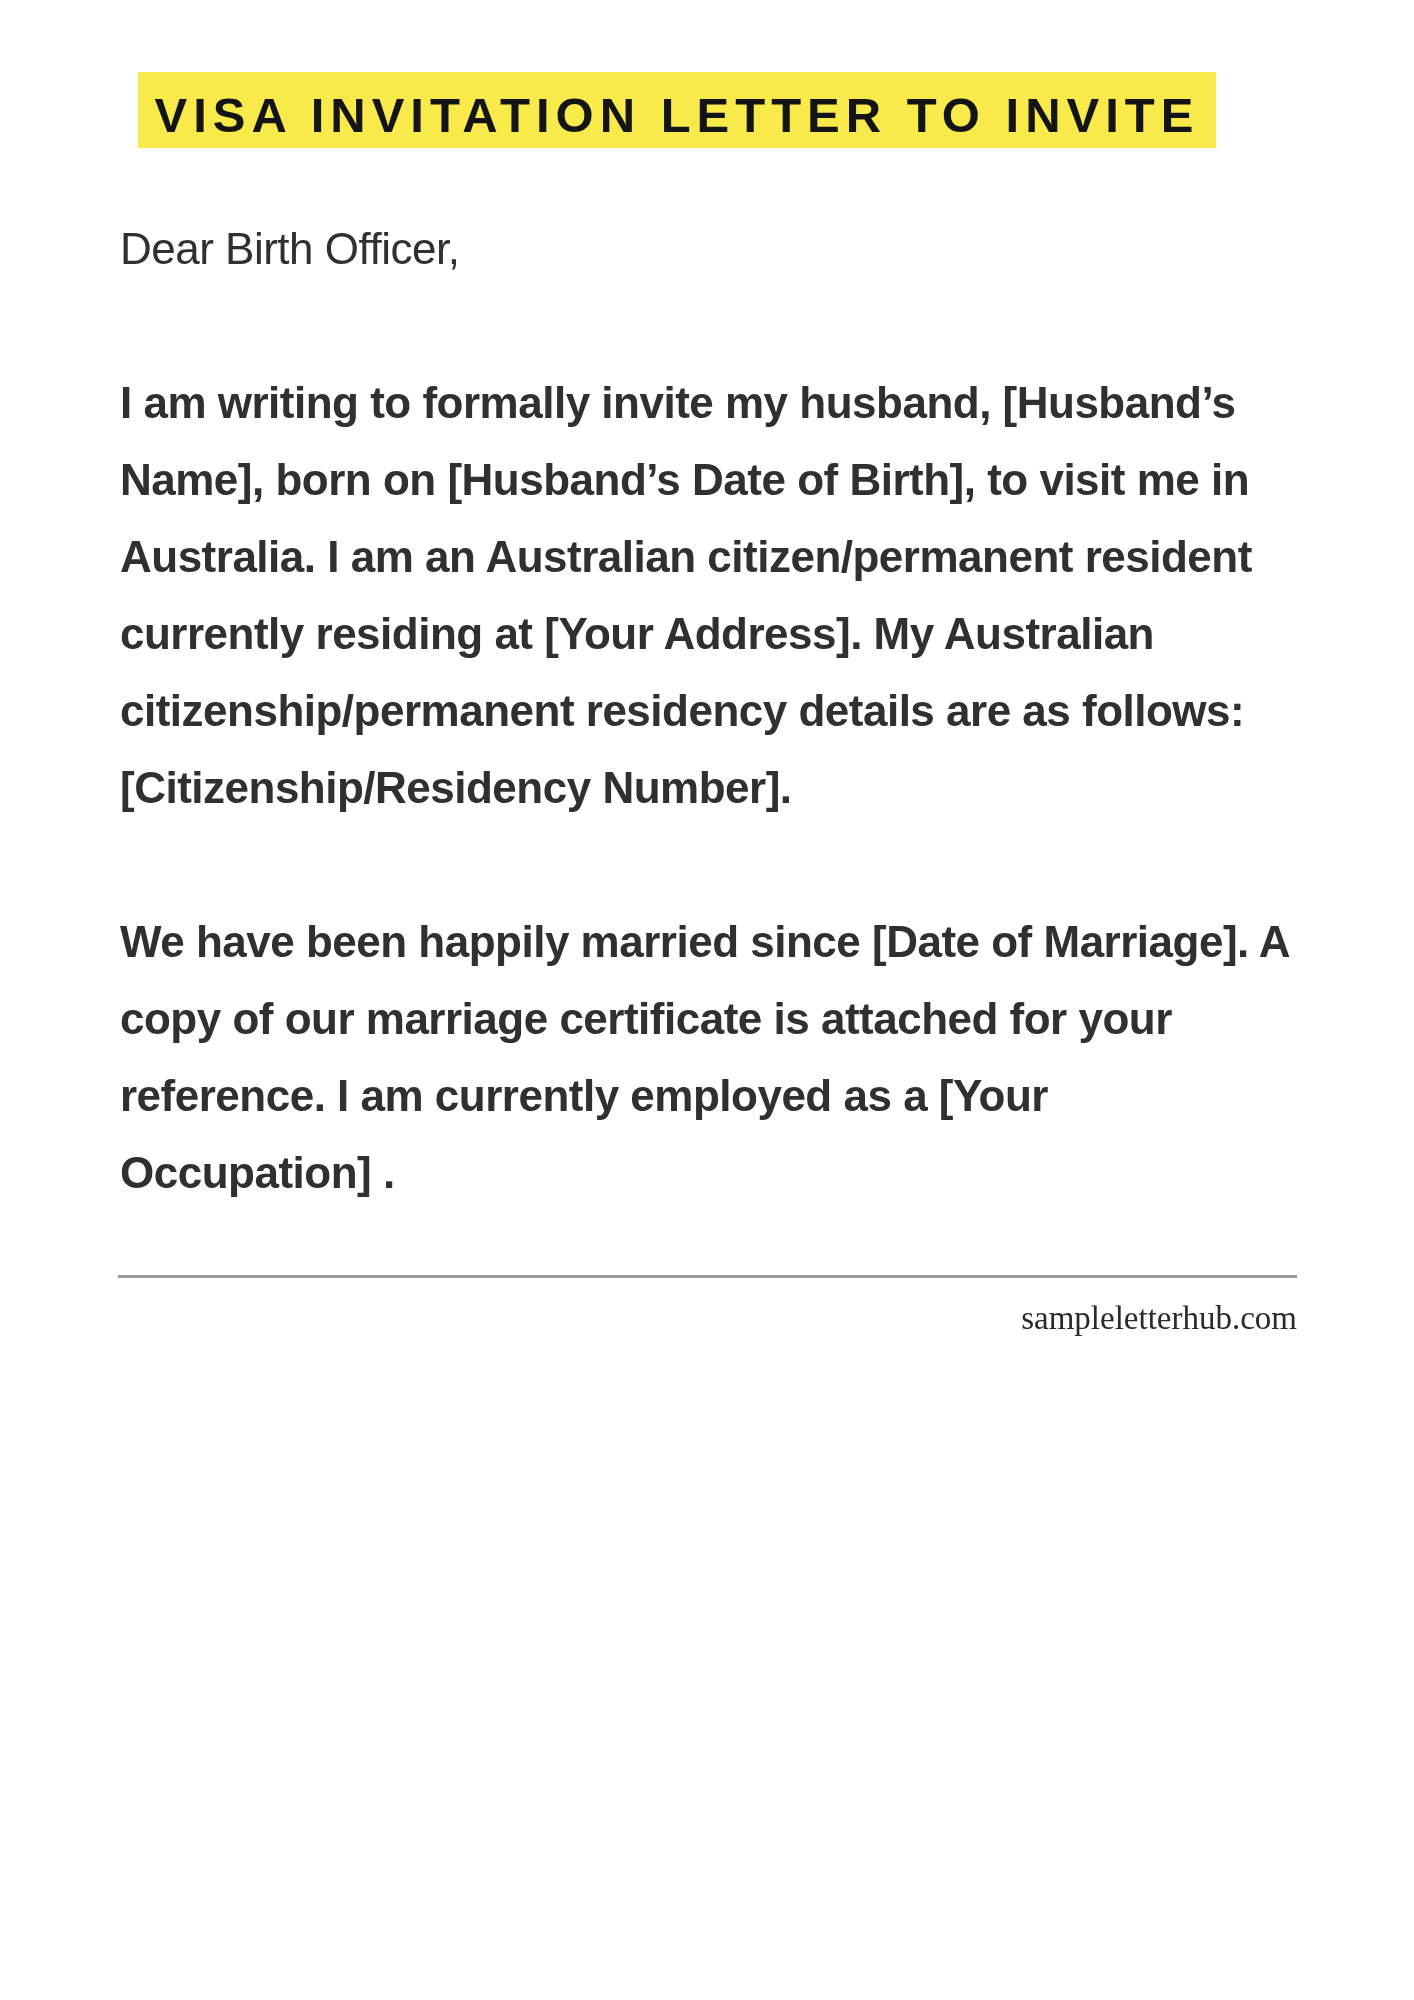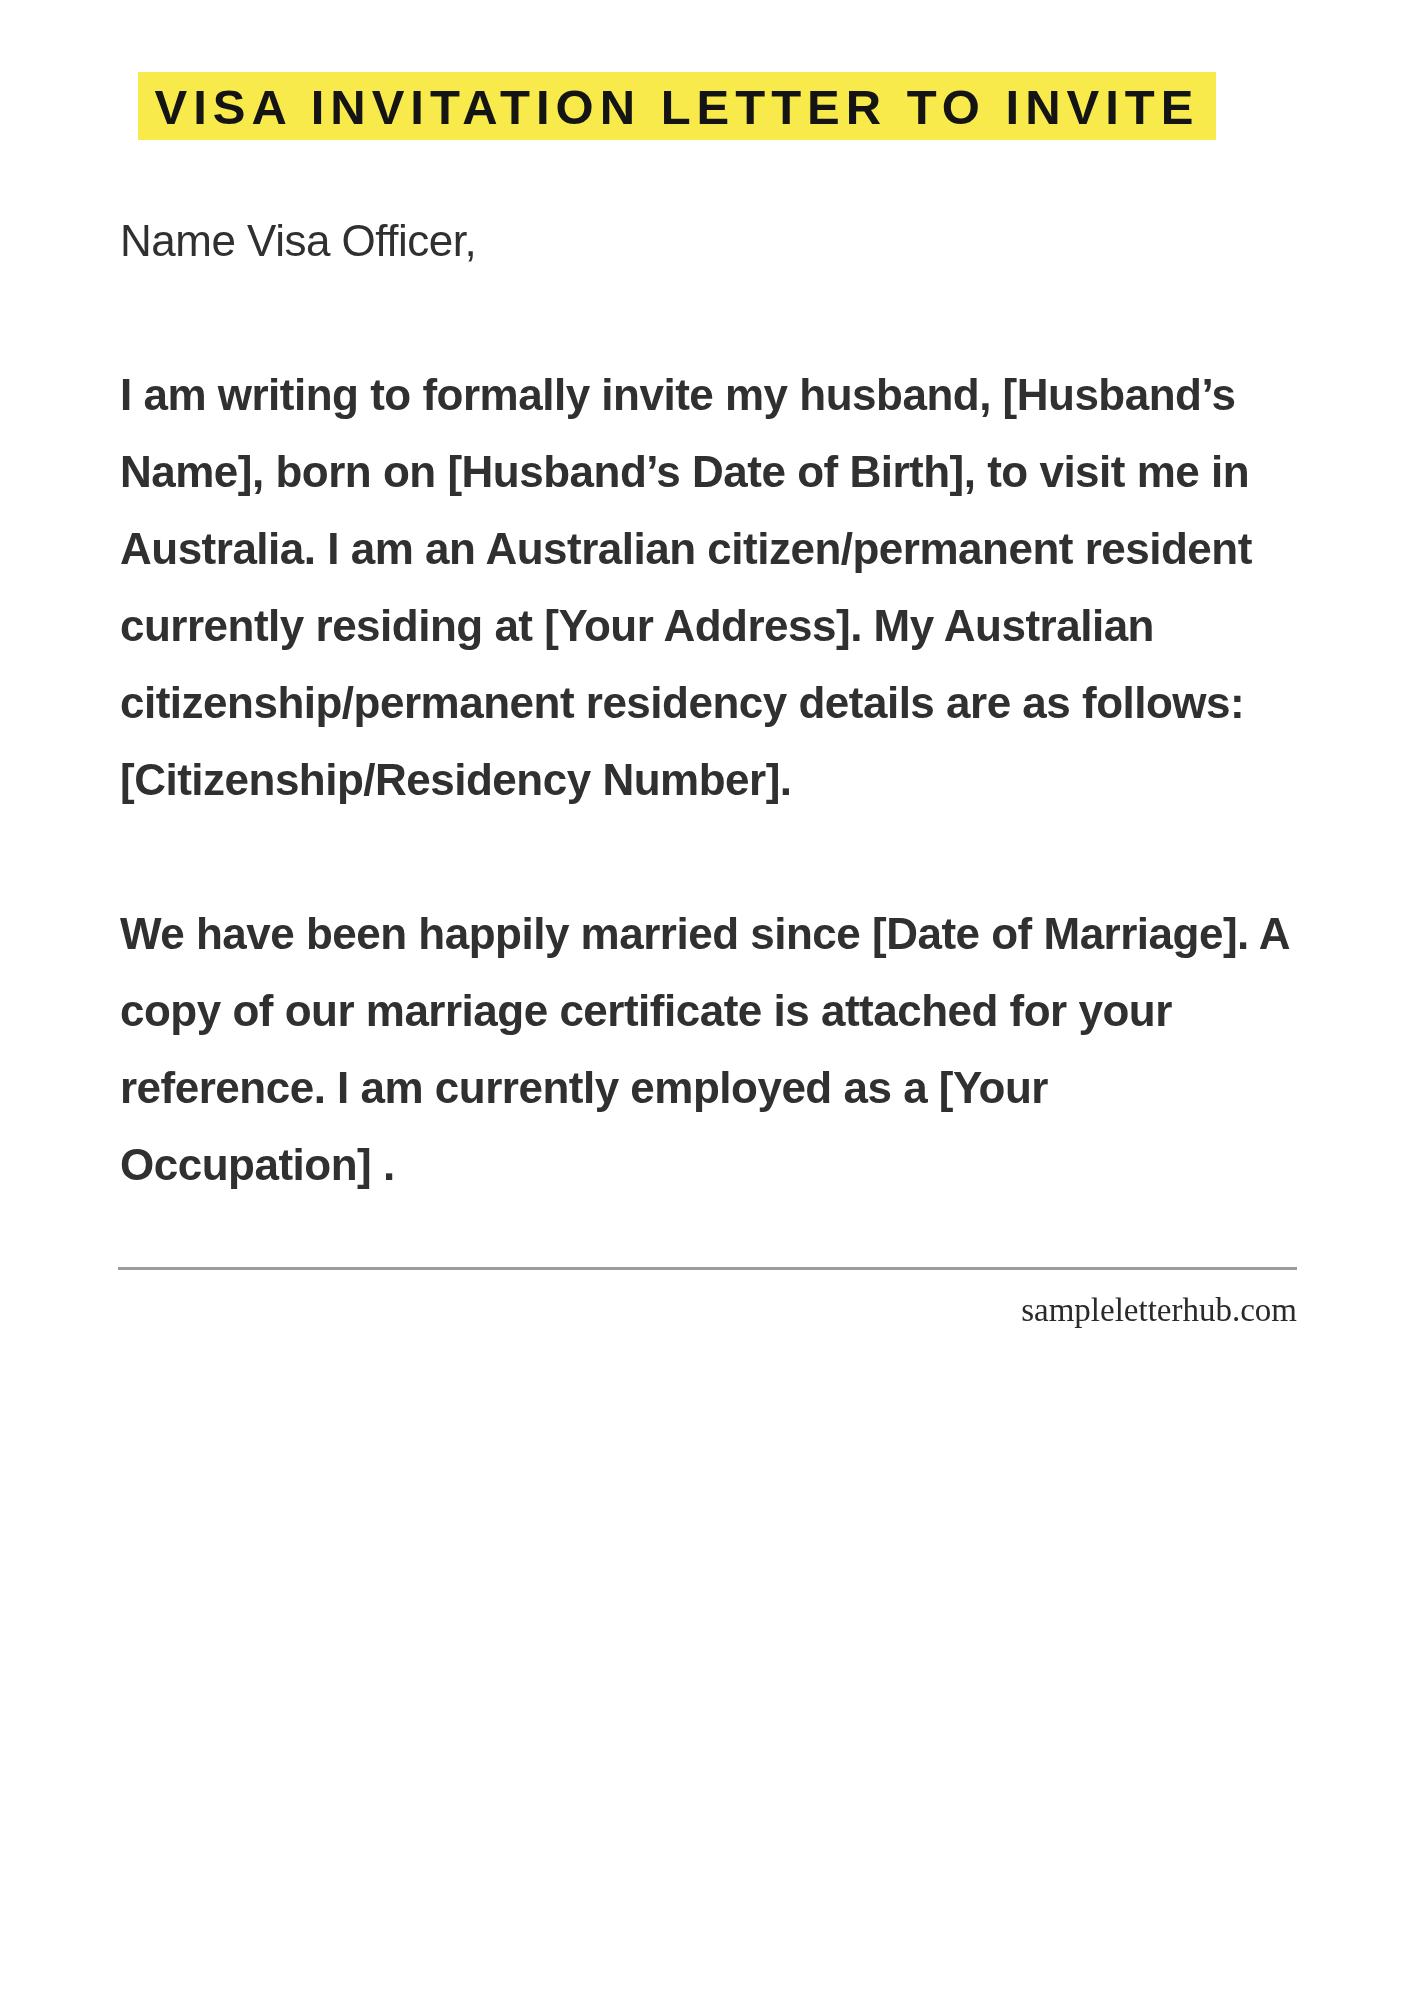--- a/index.html
+++ b/index.html
@@ -25,21 +25,21 @@
     margin-bottom: 6px;
   }
   .title-hl {
     display: inline-block;
     background: #F7EA4A;
     color: #141414;
     font-weight: bold;
     font-size: 49px;
     line-height: 66px;
     letter-spacing: 6px;
-    padding: 2px 16px 0 16px;
+    padding: 10px 16px 0 16px;
     white-space: nowrap;
   }
   
   .letter-body {
     margin: 62px 60px 0 120px;
     color: #303030;
     font-weight: 300;
     font-size: 44px;
     line-height: 77px;
     letter-spacing: -0.5px;
@@ -72,21 +72,21 @@
 
 <div class="page">
 
   <header class="title-wrap">
     <div class="title-line">
       <span class="title-hl" style="background-color: rgb(247, 234, 74);">VISA INVITATION LETTER TO INVITE</span>
     </div>
   </header>
 
   <main class="letter-body">
-    <p>Name Visa Officer,</p>
+    <p>Dear Birth Officer,</p>
     <p>I am writing to formally invite my husband, [Husband’s
 Name], born on [Husband’s Date of Birth], to visit me in
 Australia. I am an Australian citizen/permanent resident
 currently residing at [Your Address]. My Australian
 citizenship/permanent residency details are as follows:
 [Citizenship/Residency Number].</p>
     <p>We have been happily married since [Date of Marriage]. A
 copy of our marriage certificate is attached for your
 reference. I am currently employed as a [Your
 Occupation] .</p>

